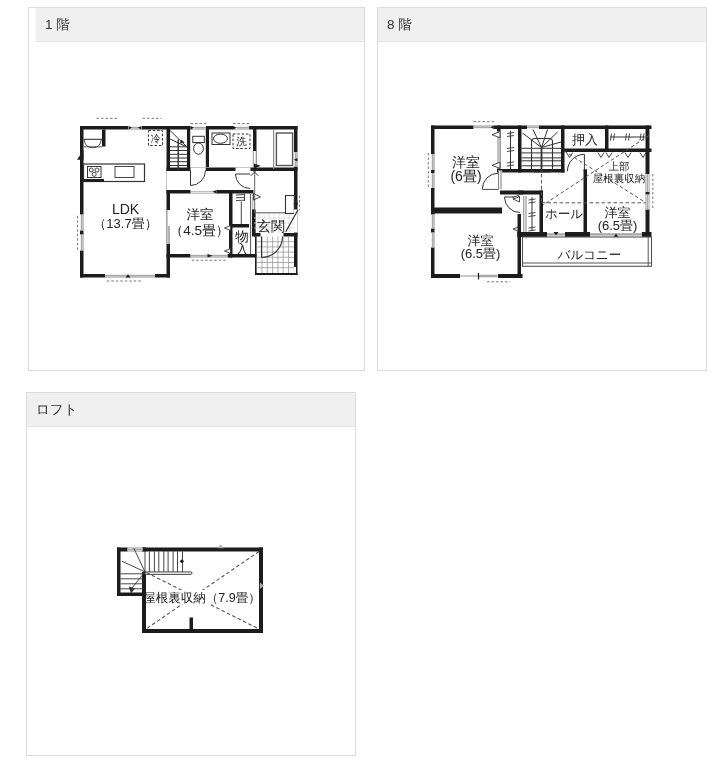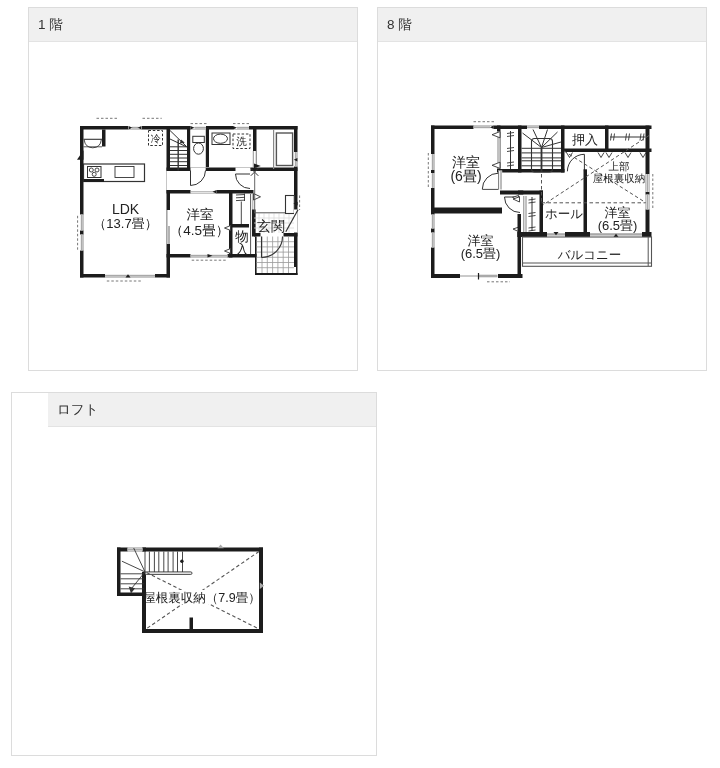--- a/index.html
+++ b/index.html
@@ -6,31 +6,31 @@
   body{width:720px;height:768px;position:relative;font-family:"Liberation Sans",sans-serif;}
   .panel{position:absolute;background:#fff;border:1px solid #dcdcdc;}
   .phead{height:33px;background:#f0f0f0;border-bottom:1px solid #e3e3e3;line-height:33px;
          padding-left:9px;font-size:13.5px;color:#333;letter-spacing:0px;}
   svg{position:absolute;left:0;top:0;}
   text{font-family:"Liberation Sans",sans-serif;fill:#222;}
 </style>
 </head>
 <body>
 
-<div class="panel" style="left:28px;top:7px;width:328px;height:362px;">
+<div class="panel" style="left:28px;top:7px;width:328px;height:362px;padding-left:7px;">
 
 <div class="phead">1 階</div>
 </div>
 
 <div class="panel" style="left:377px;top:7px;width:328px;height:362px;">
 
 <div class="phead">8 階</div>
 </div>
 
-<div class="panel" style="left:11px;top:392px;width:328px;height:362px;padding-left:36px;">
+<div class="panel" style="left:26px;top:392px;width:328px;height:362px;">
 
 <div class="phead">ロフト</div>
 </div>
 <svg width="720" height="768" viewBox="0 0 720 768">
 <g id="plan1">
 
 <rect x="80" y="126" width="217.5" height="3.5" fill="#1c1c1c"></rect>
 
 <rect x="80" y="126" width="3.5" height="151.5" fill="#1c1c1c"></rect>
 

